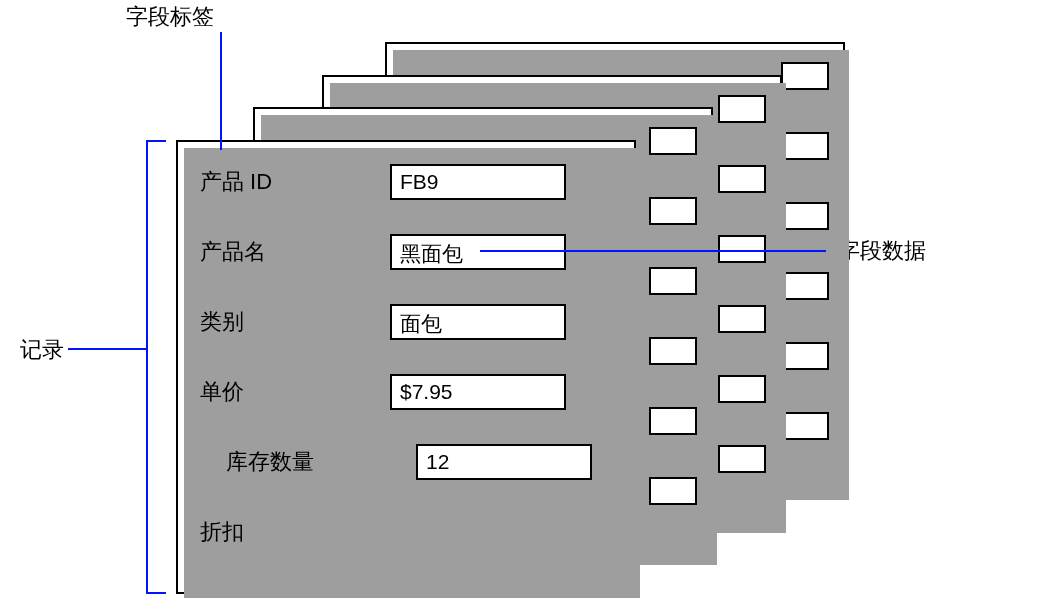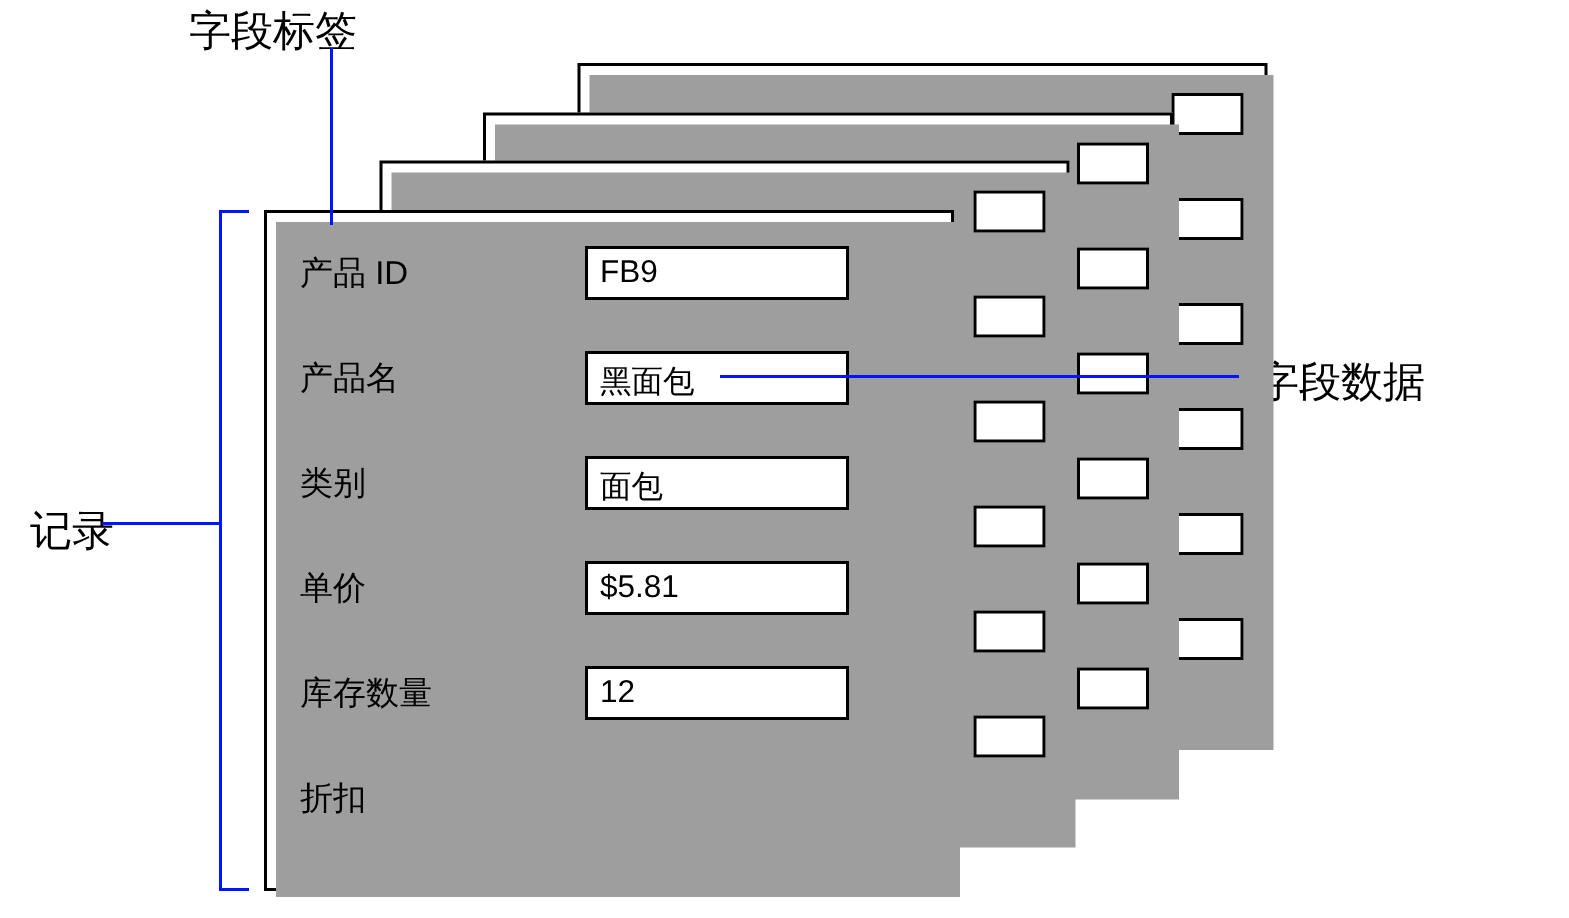--- a/index.html
+++ b/index.html
@@ -69,21 +69,21 @@
     height: 36px;
     border: 2px solid #000;
     background: #fff;
     padding: 4px 8px 12px 8px;
     font-size: 21px;
     position: relative;
   }
 
   .callout-label {
     position: absolute;
-    font-size: 28px;
+    font-size: 22px;
     color: #000;
     white-space: nowrap;
   }
   .callout-line {
     position: absolute;
     background: #0014ff; 
   }
   .v-line { width: 2px; }
   .h-line { height: 2px; }
 </style>
@@ -125,23 +125,23 @@
     <div class="front-row" style="top:92px;font-family:Liberation Mono, monospace;">
       <div class="front-label">产品名</div>
       <div class="front-field">黑面包</div>
     </div>
     <div class="front-row" style="top:162px;">
       <div class="front-label">类别</div>
       <div class="front-field">面包</div>
     </div>
     <div class="front-row" style="top:232px;">
       <div class="front-label">单价</div>
-      <div class="front-field">$5.81</div>
+      <div class="front-field">$7.95</div>
     </div>
-    <div class="front-row" style="top:302px;">
+    <div class="front-row" style="top:302px;justify-content:center;">
       <div class="front-label">库存数量</div>
       <div class="front-field">12</div>
     </div>
     <div class="front-row" style="top:372px;font-family:Liberation Mono, monospace;">
       <div class="front-label">折扣</div>
     </div>
   </div>
 
   <div class="callout-label" style="left:126px; top:2px;">字段标签</div>
   <div class="callout-line v-line" style="left:220px; top:32px; height:118px; z-index:50;"></div>

